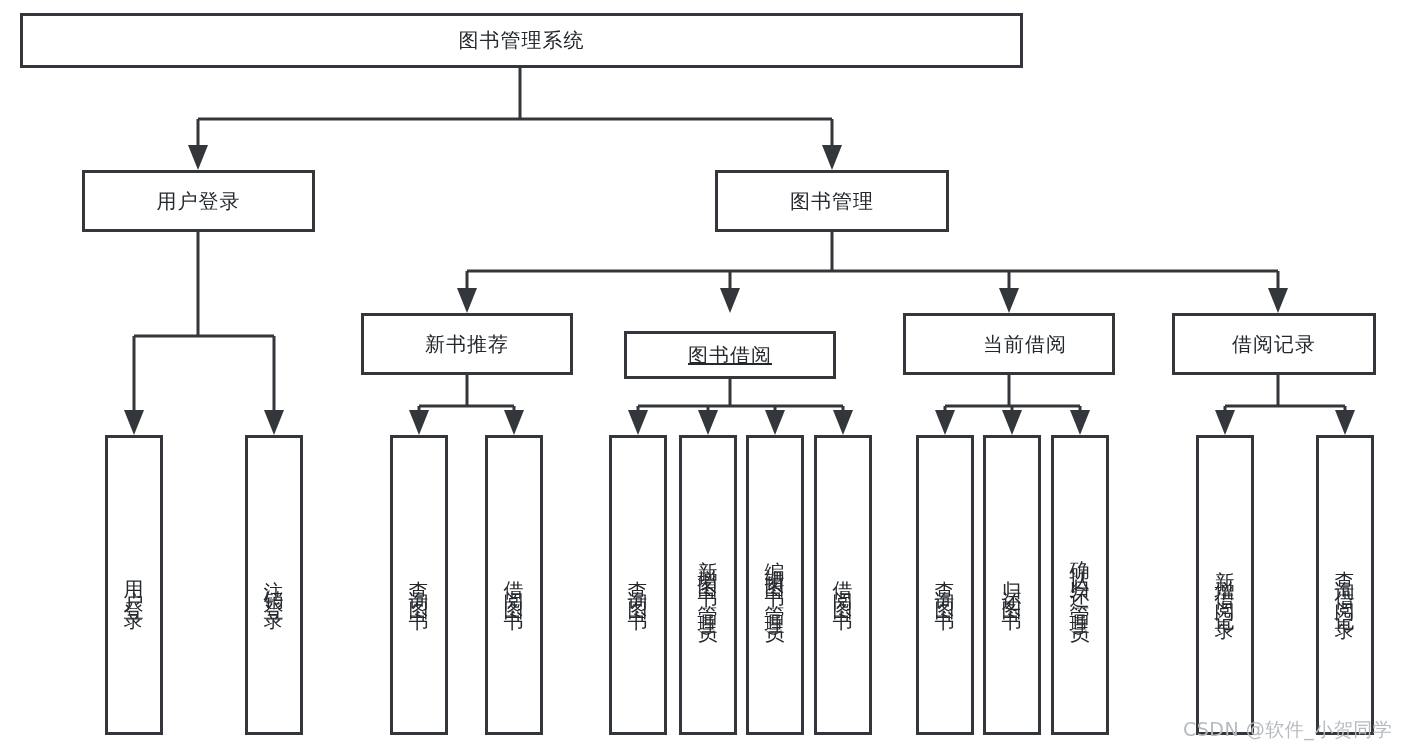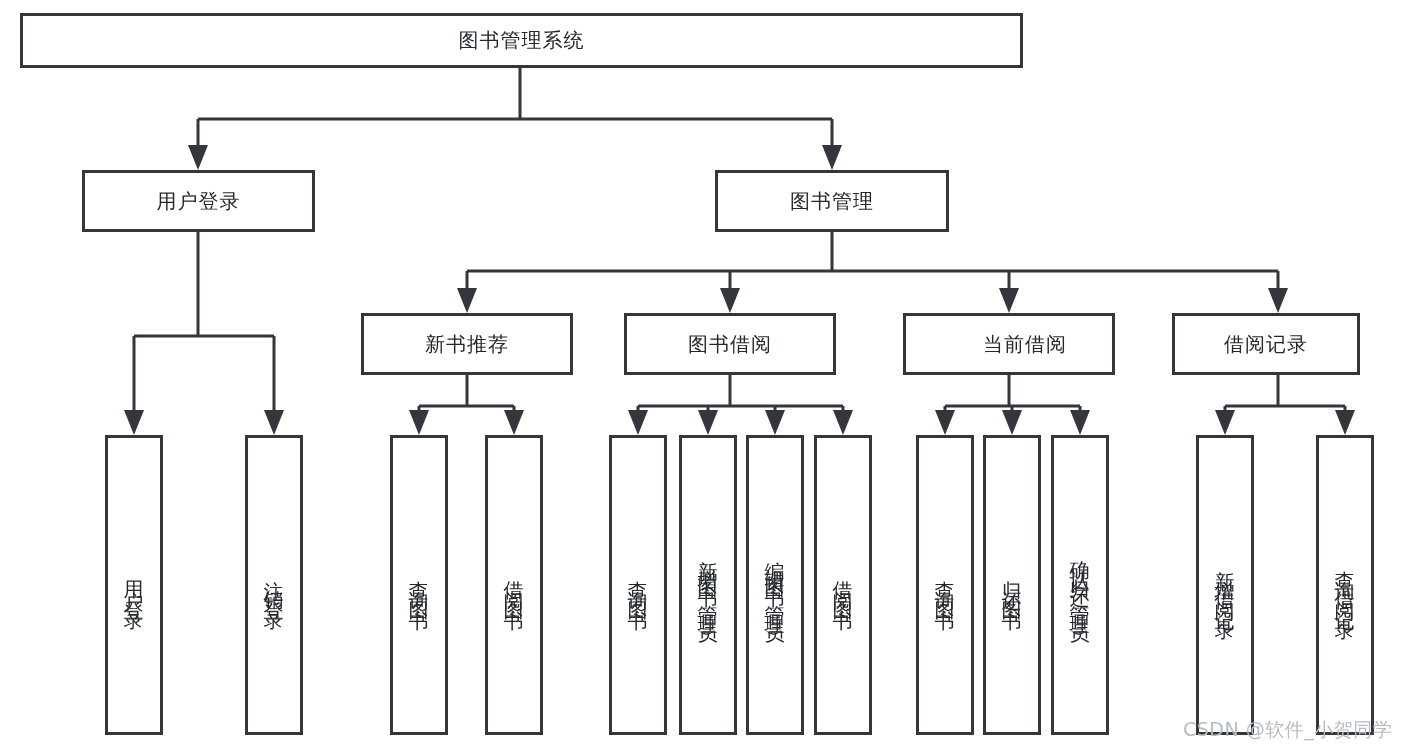--- a/index.html
+++ b/index.html
@@ -94,27 +94,27 @@
   <div class="node hnode" style="left:82px;top:170px;width:233px;height:62px;">
     <span>用户登录</span>
   </div>
   <div class="node hnode" style="left:715px;top:170px;width:234px;height:62px;align-items:center;">
     <span>图书管理</span>
   </div>
 
   <div class="node hnode" style="left:361px;top:313px;width:212px;height:62px;font-family:Liberation Mono, monospace;">
     <span>新书推荐</span>
   </div>
-  <div class="node hnode" style="left:624px;top:313px;width:212px;height:62px;">
+  <div class="node hnode" style="left:624px;top:331px;width:212px;height:48px;text-decoration:underline;">
     <span>图书借阅</span>
   </div>
   <div class="node hnode" style="left:903px;top:313px;width:212px;height:62px;padding-left:32px;">
     <span>当前借阅</span>
   </div>
-  <div class="node hnode" style="left:1172px;top:313px;width:188px;height:62px;">
+  <div class="node hnode" style="left:1172px;top:313px;width:204px;height:62px;">
     <span>借阅记录</span>
   </div>
 
   <div class="node vnode" style="left:105px;">
     <span class="vtext">用户登录</span>
   </div>
   <div class="node vnode" style="left:245px;">
     <span class="vtext">注销登录</span>
   </div>
 

